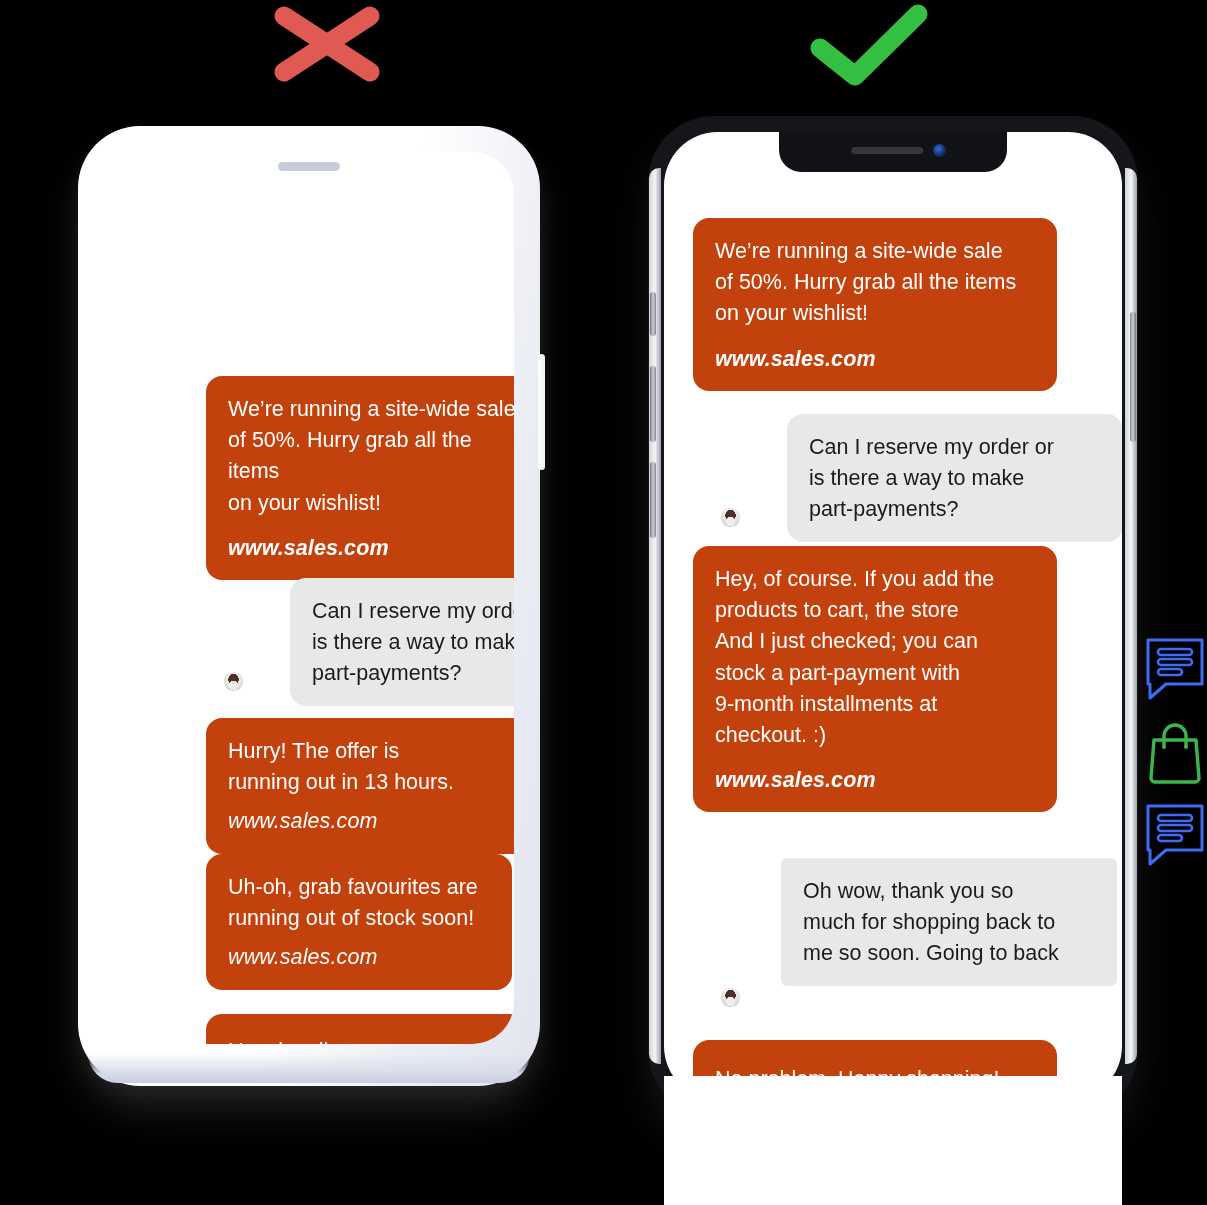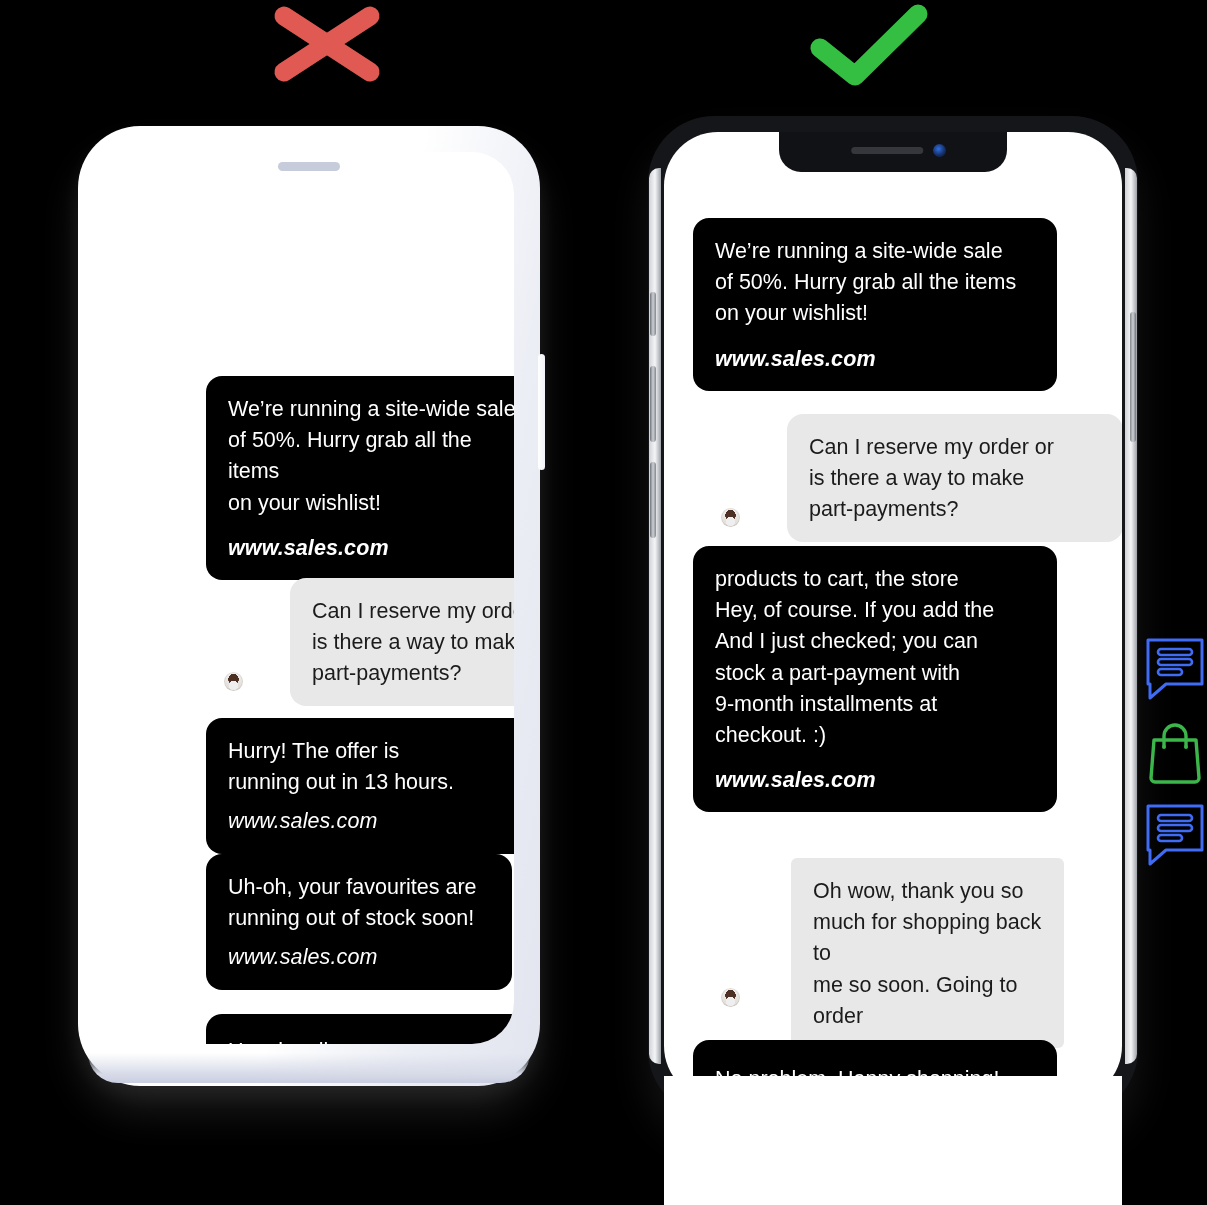--- a/index.html
+++ b/index.html
@@ -144,21 +144,21 @@
   
   .thread { position: absolute; left: 0; right: 0; top: 0; bottom: 0; }
 
   .bubble {
     position: absolute;
     border-radius: 16px;
     padding: 18px 22px 16px 22px;
     line-height: 1.45;
   }
   .bubble.sent {
-    background: #000000;
+    background: #c2410c;
     color: #ffffff;
   }
   .bubble.recv {
     background: #e8e8e8;
     color: #1b1b1b;
     margin-left: 38px;
   }
   .bubble .line { display: block; }
   .bubble .link { display: block; margin-top: 14px; font-style: italic; }
   .bubble.sent .link { font-weight: 700; letter-spacing: .1px; }
@@ -182,21 +182,21 @@
   #phone-left .b3 { left: 102px; top: 566px;  width: 336px; }
   #phone-left .b4 { left: 102px; top: 702px;  width: 306px; }
   #phone-left .b5 { left: 102px; top: 862px;  width: 336px; padding-top:22px; padding-bottom:22px; }
   #phone-left .av1 { left: 120px; top: 520px; }
 
   
   #phone-right .bubble { font-size: 21.5px; }
   #phone-right .b1 { left: 29px; top: 86px;  width: 364px; }
   #phone-right .b2 { left: 85px; top: 282px; width: 336px; }
   #phone-right .b3 { left: 29px; top: 414px; width: 364px; }
-  #phone-right .b4 { left: 89px; top: 726px; width: 273px; border-radius: 6px; }
+  #phone-right .b4 { left: 79px; top: 726px; width: 336px; border-radius: 6px; }
   #phone-right .b5 { left: 29px; top: 908px; width: 364px; padding-top:24px; padding-bottom:24px; }
   #phone-right .av1 { left: 57px; top: 376px; }
   #phone-right .av2 { left: 57px; top: 856px; }
 
   
   #icon-strip {
     position: absolute;
     left: 1144px; top: 634px;
     width: 64px; height: 228px;
   }
@@ -248,21 +248,21 @@
         </div>
         <div class="avatar av1"></div>
 
         <div class="bubble sent b3">
           <span class="line">Hurry! The offer is</span>
           <span class="line">running out in 13 hours.</span>
           <span class="link plain">www.sales.com</span>
         </div>
 
         <div class="bubble sent b4">
-          <span class="line">Uh-oh, your favourites are</span>
+          <span class="line">Uh-oh, grab favourites are</span>
           <span class="line">running out of stock soon!</span>
           <span class="link plain">www.sales.com</span>
         </div>
 
         <div class="bubble sent b5">
           <span class="line">Unsubscribe.</span>
         </div>
 
       </div>
     </div>
@@ -292,33 +292,33 @@
         </div>
 
         <div class="bubble recv b2">
           <span class="line">Can I reserve my order or</span>
           <span class="line">is there a way to make</span>
           <span class="line">part-payments?</span>
         </div>
         <div class="avatar av1"></div>
 
         <div class="bubble sent b3">
+          <span class="line">Hey, of course. If you add the</span>
           <span class="line">products to cart, the store</span>
-          <span class="line">Hey, of course. If you add the</span>
           <span class="line">And I just checked; you can</span>
           <span class="line">stock a part-payment with</span>
           <span class="line">9-month installments at</span>
           <span class="line">checkout. :)</span>
           <span class="link">www.sales.com</span>
         </div>
 
         <div class="bubble recv b4">
           <span class="line">Oh wow, thank you so</span>
           <span class="line">much for shopping back to</span>
-          <span class="line">me so soon. Going to order</span>
+          <span class="line">me so soon. Going to back</span>
         </div>
         <div class="avatar av2"></div>
 
         <div class="bubble sent b5">
           <span class="line">No problem. Happy shopping!</span>
         </div>
 
       </div>
     </div>
     <div class="below-screen"></div>

